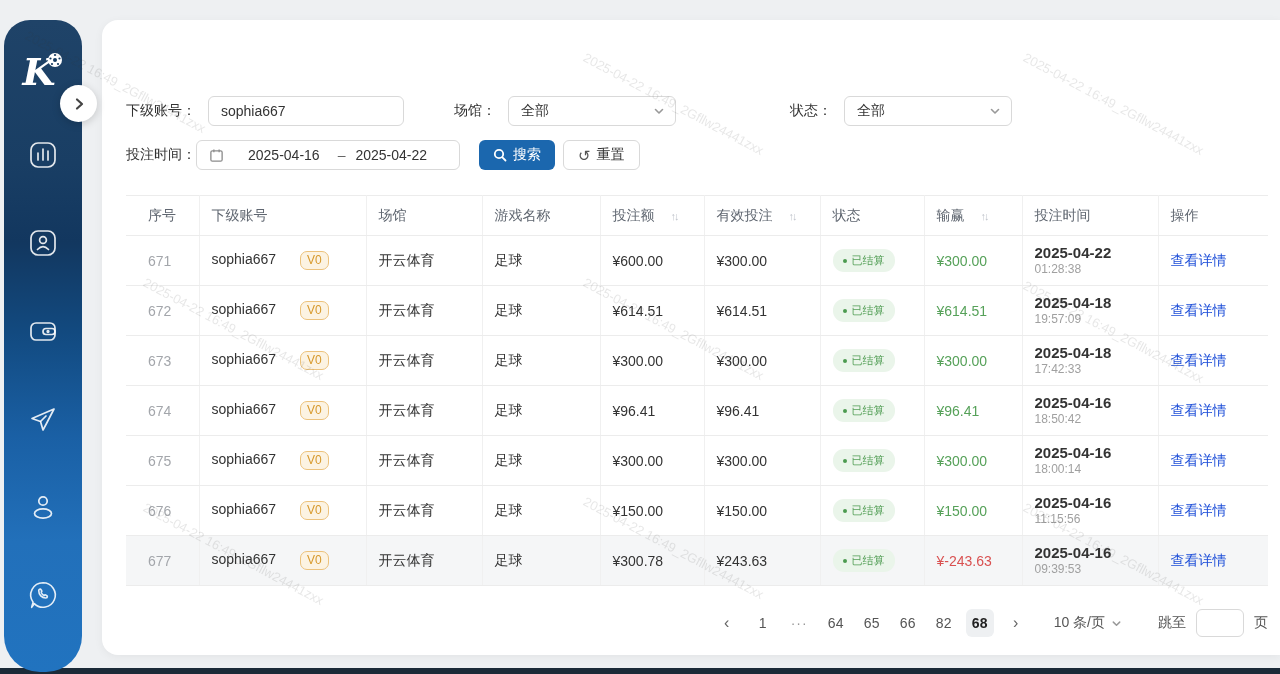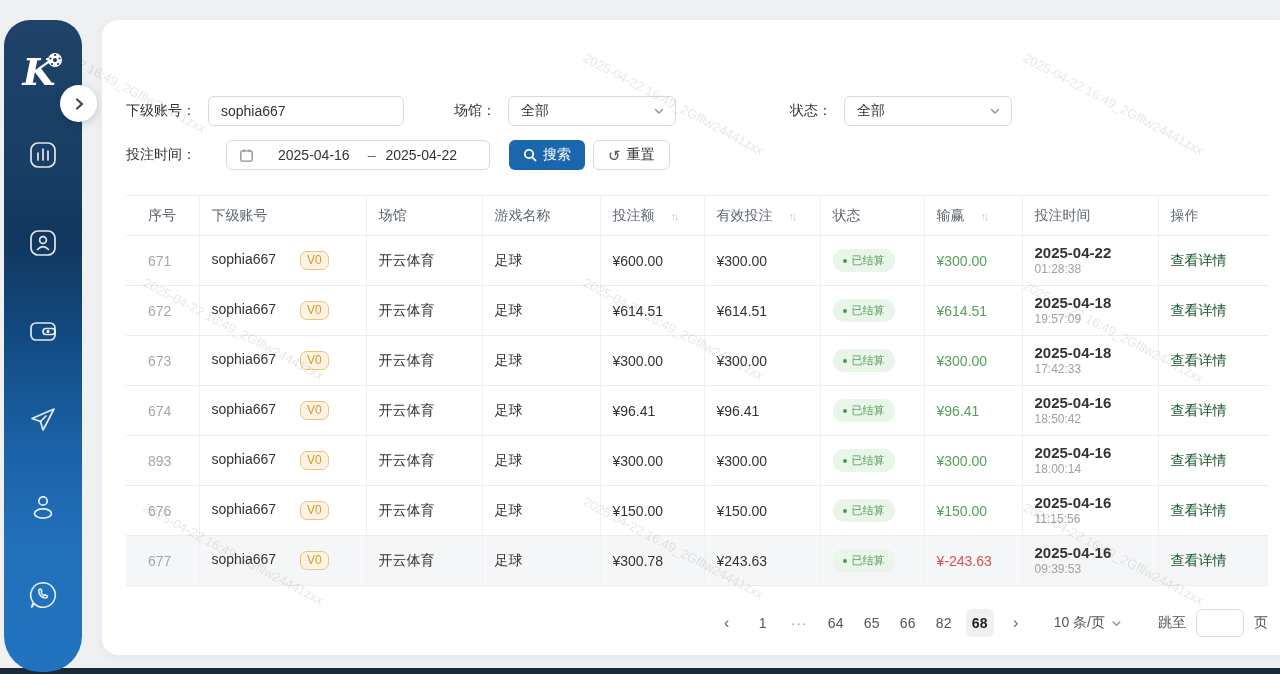--- a/index.html
+++ b/index.html
@@ -106,21 +106,21 @@
         padding: 1px 6px; line-height: 1.3; }
   .status-pill { display: inline-flex; align-items: center; gap: 5px;
                  background: #eaf5ea; color: #55a058; font-size: 11px;
                  border-radius: 11px; padding: 4px 10px; }
   .status-pill .dot { width: 4px; height: 4px; border-radius: 50%;
                       background: #4c9a50; display: inline-block; }
   td.c-win.pos { color: #56a159; }
   td.c-win.neg { color: #d95050; }
   .t-date { font-size: 15px; font-weight: 600; color: #333; line-height: 18px; }
   .t-time { font-size: 12px; color: #a0a0a0; line-height: 15px; }
-  .detail-link { color: #14532d; text-decoration: none; cursor: pointer; }
+  .detail-link { color: #1d4ed8; text-decoration: none; cursor: pointer; }
 
   
   .pagination { position: absolute; top: 589px; left: 24px; right: 12px;
                 display: flex; align-items: center; justify-content: flex-end;
                 gap: 8px; font-size: 14px; color: #555; }
   .pg-item { min-width: 28px; height: 28px; display: inline-flex; align-items: center;
              justify-content: center; border-radius: 6px; cursor: pointer;
              padding: 0 6px; }
   .pg-item.active { background: #eef0f2; color: #222; font-weight: bold; }
   .pg-item.ellipsis { color: #999; cursor: default; letter-spacing: 1px; }
@@ -221,21 +221,21 @@
       <span>全部</span>
       <span class="chev">
         <svg width="12" height="12" viewBox="0 0 12 12">
             <polyline points="2.5,4.5 6,8 9.5,4.5"></polyline>
           </svg>
       </span>
     </div>
   </div>
 
   <div class="filter-row2">
-    <span class="f-label" style="margin-right:30px;">投注时间：</span>
+    <span class="f-label" style="margin-right:0;">投注时间：</span>
     <div class="date-range">
       <svg width="15" height="15" viewBox="0 0 16 16">
         <rect x="2" y="3" width="12" height="11" rx="1.6"></rect>
         <line x1="5.2" y1="1.5" x2="5.2" y2="4.4"></line>
         <line x1="10.8" y1="1.5" x2="10.8" y2="4.4"></line>
       </svg>
       <span style="margin-left:14px;">2025-04-16</span>
       <span class="date-sep" style="margin-left:8px;">–</span>
       <span>2025-04-22</span>
     </div>
@@ -379,21 +379,21 @@
     <td>
       <div class="t-date">2025-04-16</div>
       <div class="t-time">18:50:42</div>
     </td>
     <td>
       <a class="detail-link">查看详情</a>
     </td>
   </tr>
 
   <tr>
-    <td class="c-idx">893</td>
+    <td class="c-idx">675</td>
     <td>
       <span>sophia667</span>
       <span class="v0">V0</span>
     </td>
     <td>开云体育</td>
     <td>足球</td>
     <td>¥300.00</td>
     <td>¥300.00</td>
     <td>
       <span class="status-pill">

